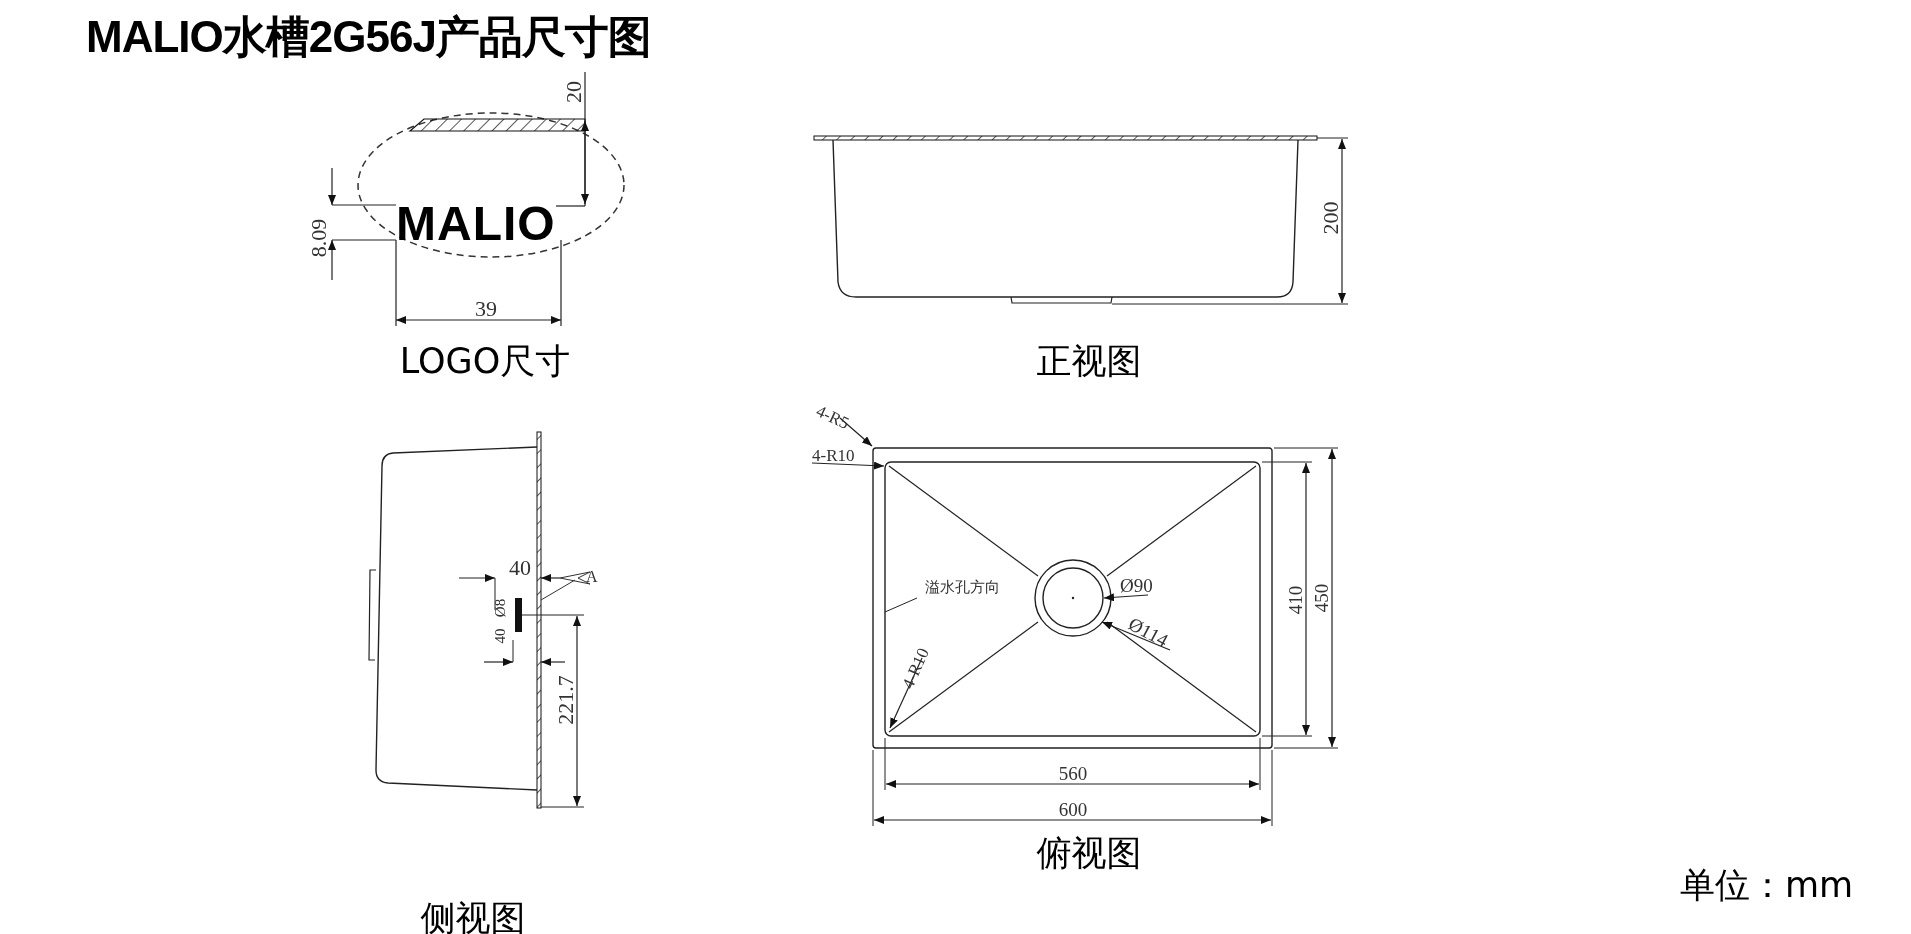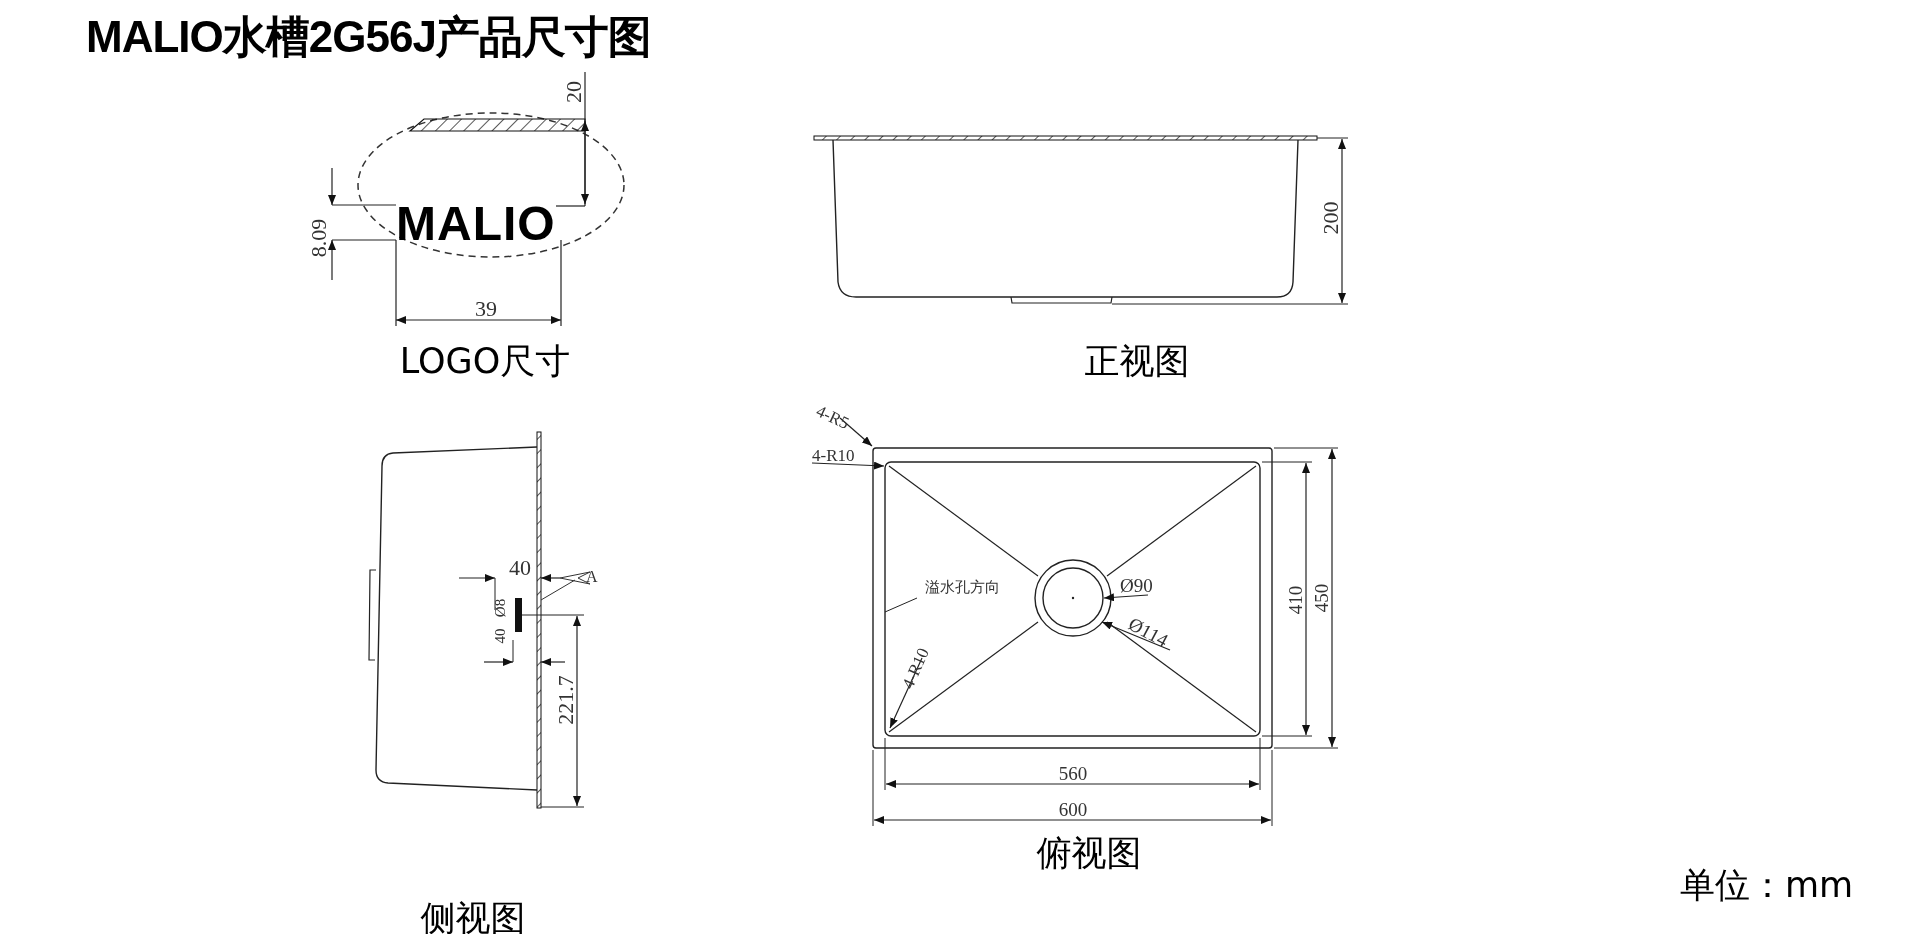--- a/index.html
+++ b/index.html
@@ -124,16 +124,16 @@
     <line x1="1306" y1="463" x2="1306" y2="735" stroke="#222" stroke-width="1.2" marker-start="url(#arr)" marker-end="url(#arr)"></line>
     <text font-size="19" transform="translate(1306,600) rotate(-90)" text-anchor="middle" dy="-4">410</text>
     <line x1="1274" y1="448" x2="1338" y2="448" stroke="#222" stroke-width="1"></line>
     <line x1="1274" y1="748" x2="1338" y2="748" stroke="#222" stroke-width="1"></line>
     <line x1="1332" y1="449" x2="1332" y2="747" stroke="#222" stroke-width="1.2" marker-start="url(#arr)" marker-end="url(#arr)"></line>
     <text font-size="19" transform="translate(1332,598) rotate(-90)" text-anchor="middle" dy="-4">450</text>
   </g>
 </svg>
 
 <div class="caption" style="left:473px; top:338px;margin-left:12px;">LOGO尺寸</div>
-<div class="caption" style="left:1089px; top:338px;margin-left:48px;">正视图</div>
+<div class="caption" style="left:1089px; top:338px;">正视图</div>
 <div class="caption" style="left:473px; top:864px;margin-top:31px;">侧视图</div>
 <div class="caption" style="left:1089px; top:830px;text-align:center;">俯视图</div>
 <div class="unit">单位：mm</div>
 
 </body></html>

